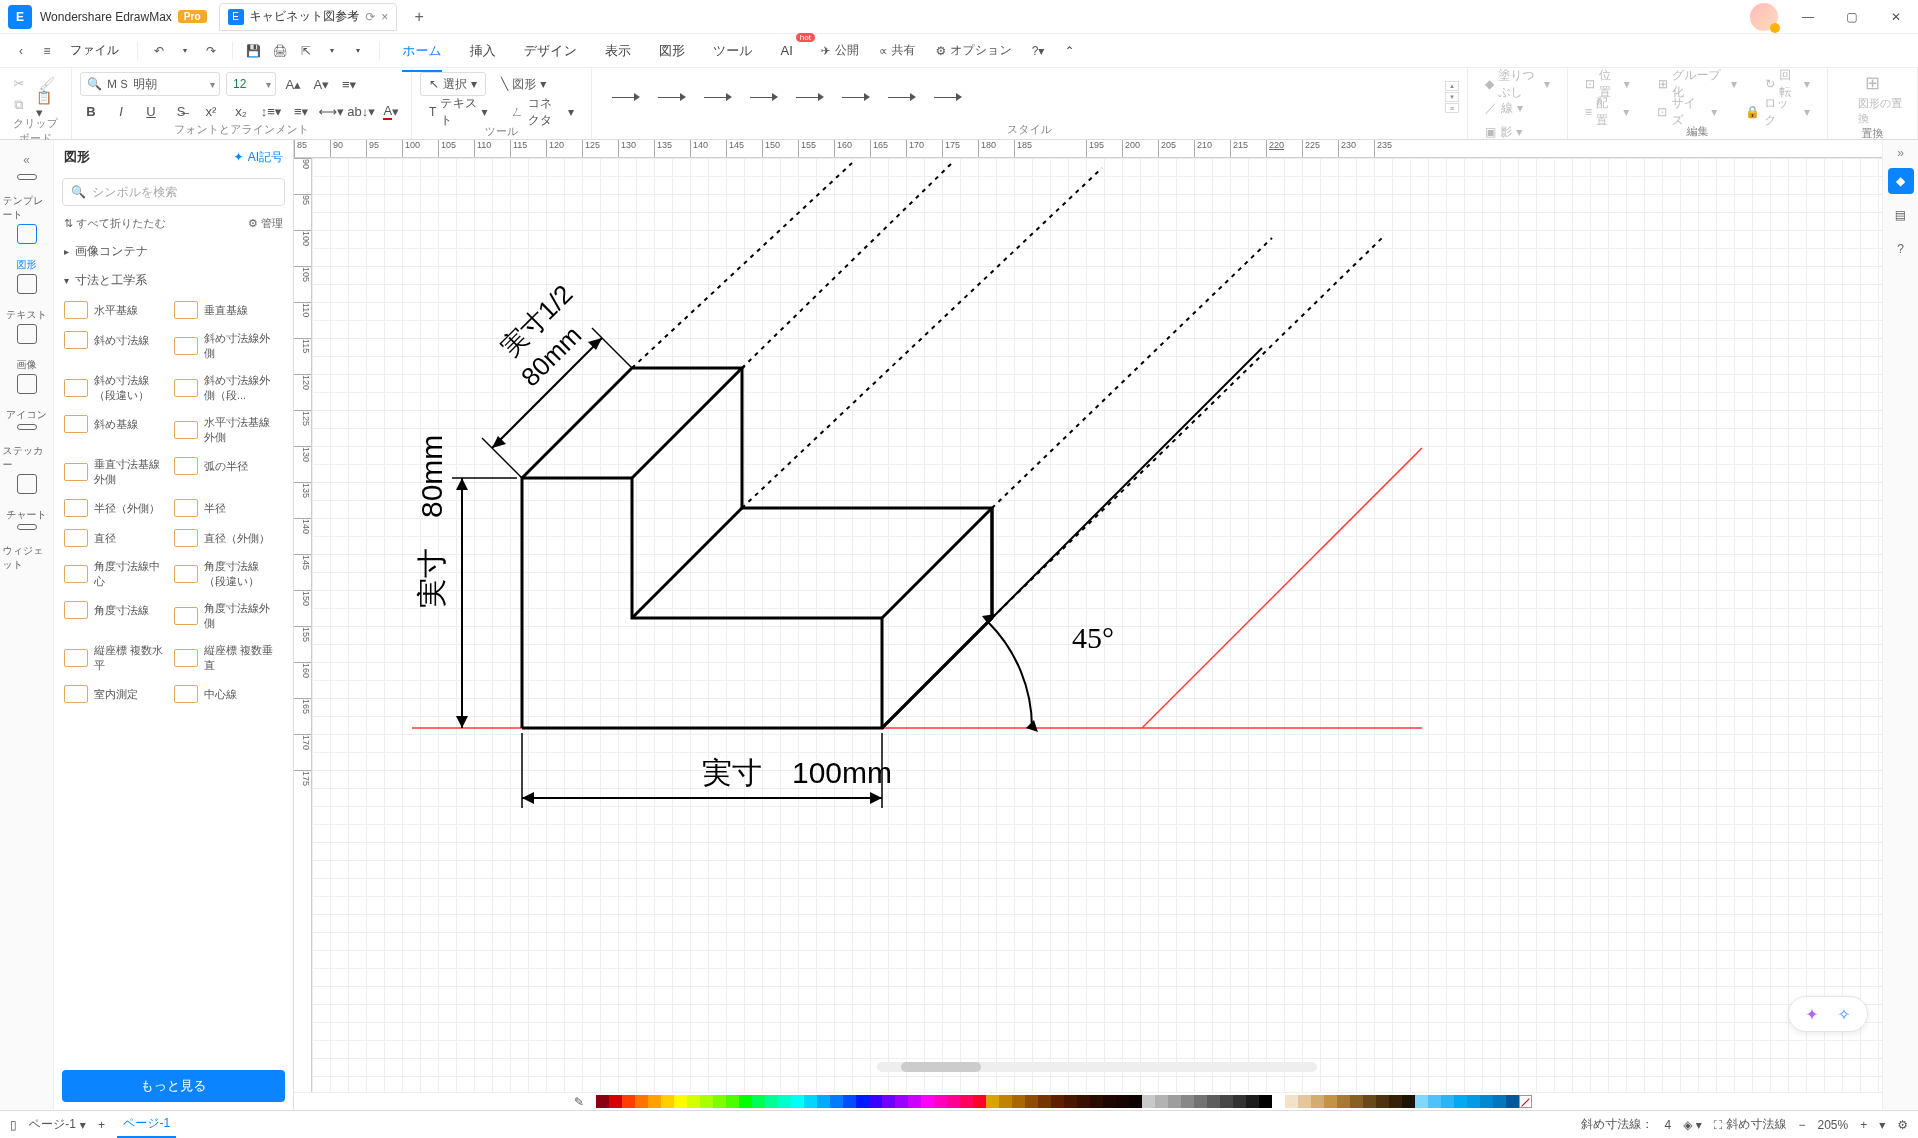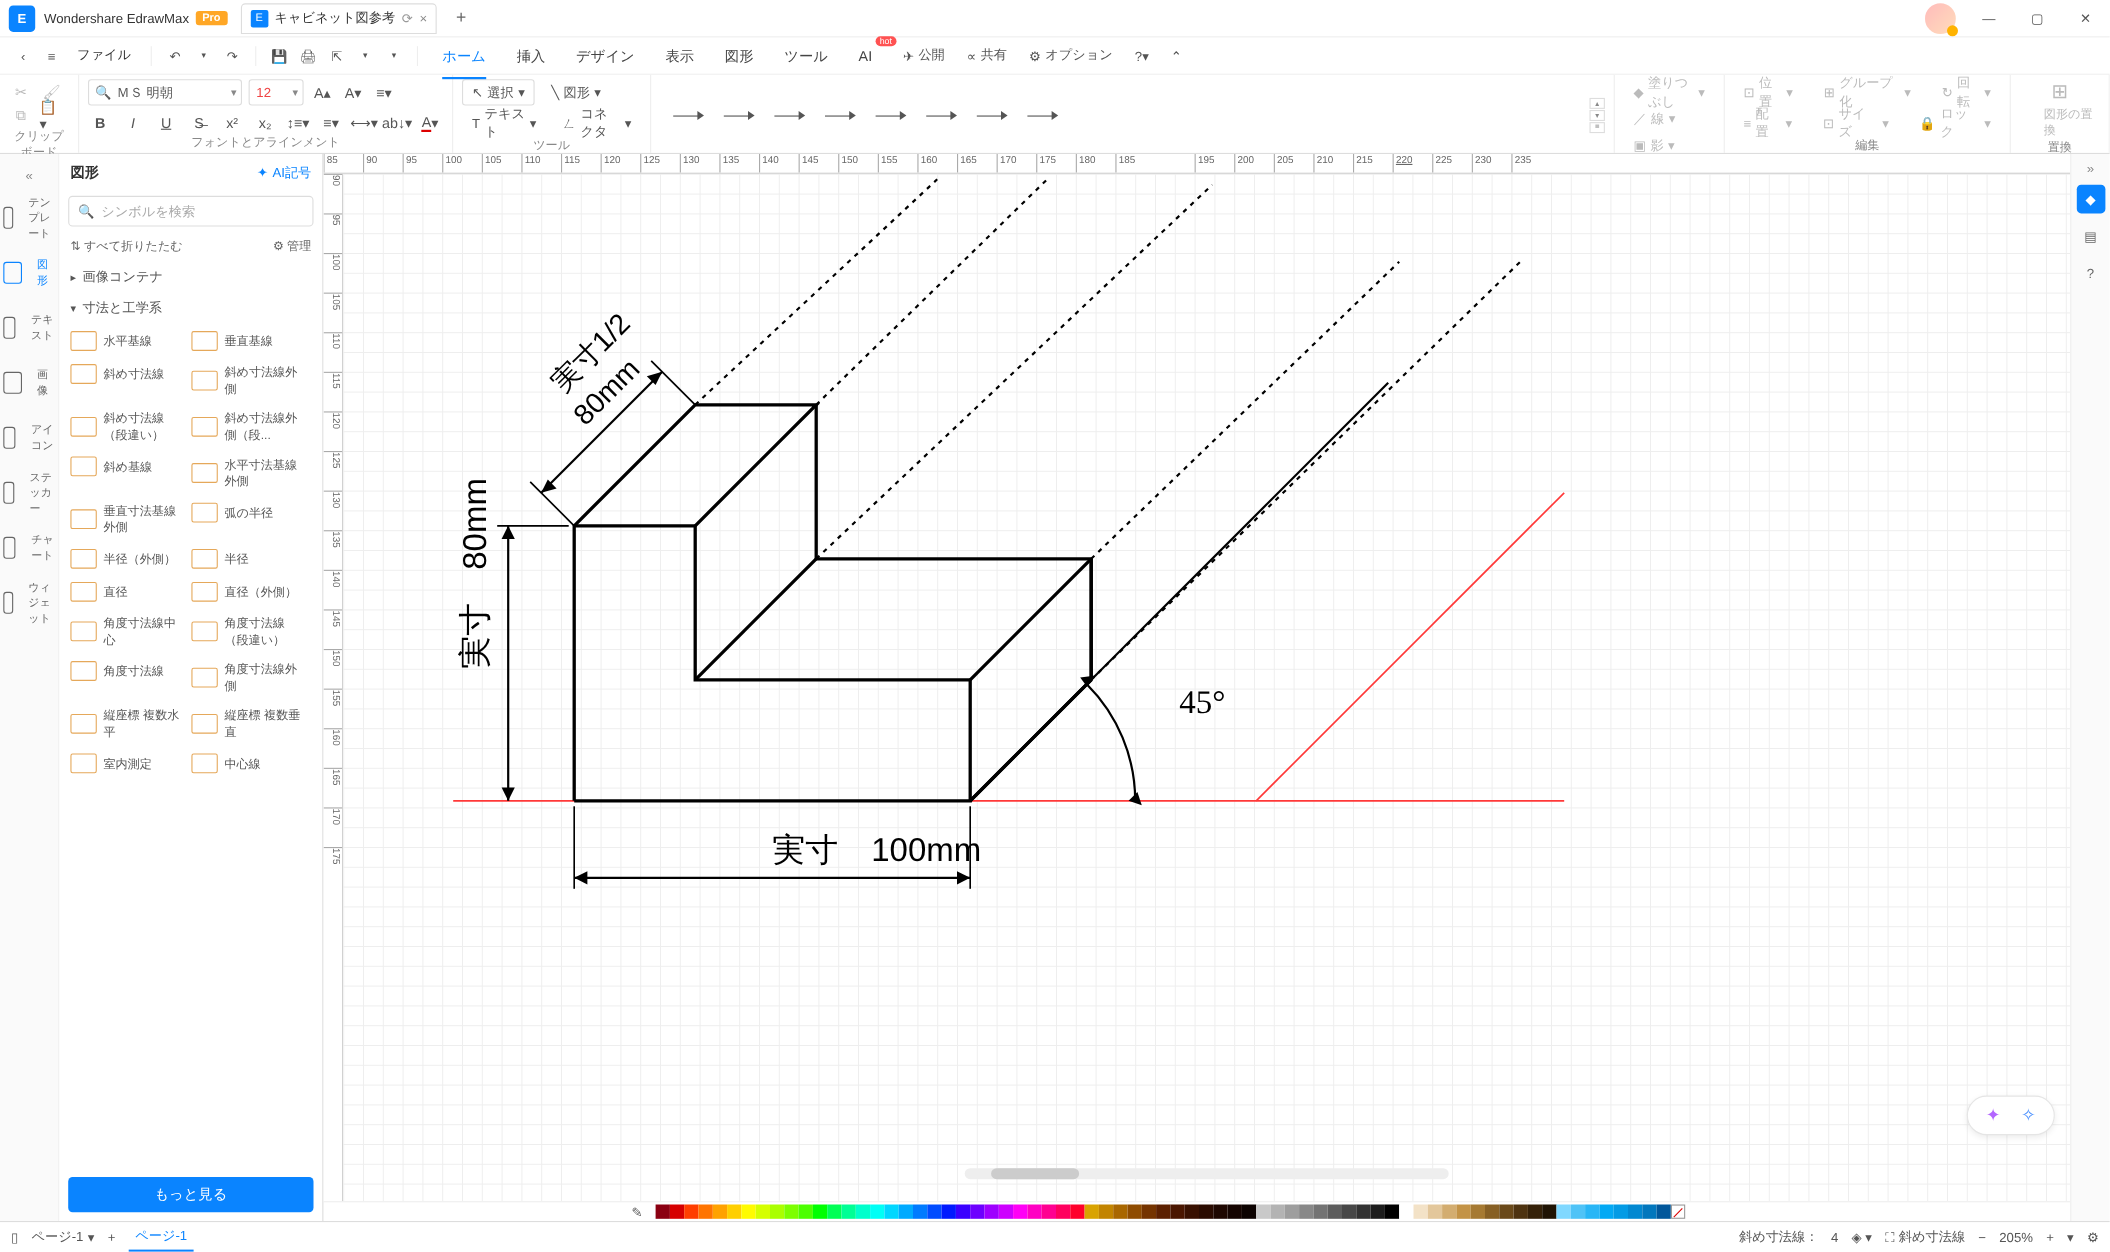--- a/index.html
+++ b/index.html
@@ -30,35 +30,35 @@
 
 
 .ribbon { height: 72px; display: flex; align-items: stretch; border-bottom: 1px solid #ddd; background: #fff; }
 .ribbon-group { display: flex; flex-direction: column; border-right: 1px solid #eee; padding: 4px 8px 2px; }
 .ribbon-group .group-label { text-align: center; font-size: 11px; color: #888; margin-top: auto; }
 .ribbon-row { display: flex; gap: 6px; align-items: center; }
 .ribbon-btn { width: 22px; height: 22px; display: flex; align-items: center; justify-content: center; color: #555; font-size: 13px; border-radius: 3px; }
 .ribbon-btn.dim { color: #bbb; }
 .font-select { width: 140px; height: 24px; border: 1px solid #ddd; border-radius: 3px; display: flex; align-items: center; padding: 0 6px; font-size: 12px; color: #555; position: relative; }
 .font-select::after { content: "▾"; position: absolute; right: 4px; color: #888; font-size: 10px; }
-.size-select { width: 50px; height: 24px; border: 1px solid #ddd; border-radius: 3px; display: flex; align-items: center; padding: 0 6px; font-size: 12px; color: #ef4444; position: relative; }
+.size-select { width: 50px; height: 24px; border: 1px solid #ddd; border-radius: 3px; display: flex; align-items: center; padding: 0 6px; font-size: 12px; color: #15803d; position: relative; }
 .size-select::after { content: "▾"; position: absolute; right: 4px; color: #888; font-size: 10px; }
 .ribbon-text-btn { display: flex; align-items: center; gap: 4px; height: 24px; padding: 0 8px; font-size: 12px; color: #555; border: 1px solid transparent; border-radius: 3px; }
 .arrows-gallery { display: flex; gap: 18px; align-items: center; padding: 0 12px; flex:1; }
 .arrow-item { width: 28px; height: 10px; position: relative; }
 .arrow-item::before { content:""; position:absolute; left:0; right:4px; top:50%; height:1px; background:#555; }
 .arrow-item::after { content:""; position:absolute; right:0; top:50%; transform:translateY(-50%); border-left:6px solid #555; border-top:4px solid transparent; border-bottom:4px solid transparent; }
 .gallery-nav { display:flex; flex-direction:column; gap:1px; }
 .gallery-nav div { width:14px; height:10px; border:1px solid #ddd; font-size:7px; display:flex; align-items:center; justify-content:center; color:#888; }
 
 
 .main { flex: 1; display: flex; overflow: hidden; }
 .left-rail { width: 54px; background: #fafafa; border-right: 1px solid #eee; display: flex; flex-direction: column; align-items: center; padding-top: 8px; gap: 2px; }
 .left-rail .collapse { height: 24px; display: flex; align-items: center; color: #888; font-size: 12px; }
-.left-rail .rail-item { width: 48px; height: 48px; display: flex; flex-direction: row; align-items: center; justify-content: center; gap: 14px; border-radius: 4px; font-size: 10px; color: #666; }
+.left-rail .rail-item { width: 48px; height: 48px; display: flex; flex-direction: column; align-items: center; justify-content: center; gap: 14px; border-radius: 4px; font-size: 10px; color: #666; }
 .left-rail .rail-item.active { color: #0a84ff; }
 .left-rail .rail-item .ri-icon { width: 20px; height: 20px; border: 1.5px solid currentColor; border-radius: 3px; }
 
 .shape-panel { width: 240px; border-right: 1px solid #ddd; display: flex; flex-direction: column; background: #fff; }
 .shape-panel .sp-header { height: 34px; display: flex; align-items: center; justify-content: space-between; padding: 0 10px; font-size: 13px; font-weight: bold; }
 .shape-panel .ai-link { color: #0a84ff; font-size: 12px; font-weight: normal; display: flex; gap: 4px; align-items: center; }
 .shape-panel .search-box { margin: 4px 8px; height: 28px; border: 1px solid #ddd; border-radius: 4px; display: flex; align-items: center; padding: 0 8px; color: #aaa; font-size: 12px; gap: 6px; }
 .shape-panel .sp-toolbar { display: flex; justify-content: space-between; padding: 6px 10px; font-size: 11px; color: #666; }
 .shape-panel .sp-cat { padding: 6px 10px; font-size: 12px; display: flex; align-items: center; gap: 6px; color: #555; }
 .shape-panel .sp-cat::before { content: "▸"; font-size: 10px; }
@@ -231,20 +231,21 @@
         <div class="arrow-item"></div>
         <div class="arrow-item"></div>
         <div class="arrow-item"></div>
       </div>
       <div class="gallery-nav">
         <div>▴</div>
         <div>▾</div>
         <div>≡</div>
       </div>
     </div>
+    <div class="group-label">スタイル</div>
   </div>
   <div class="ribbon-group" style="width:100px;">
     <div class="ribbon-row dim">
         <div class="ribbon-text-btn dim" style="color:#bbb;">◆ <span>塗りつぶし</span> ▾</div>
       </div>
     <div class="ribbon-row dim">
         <div class="ribbon-text-btn dim" style="color:#bbb;">／ <span>線</span> ▾</div>
       </div>
     <div class="ribbon-row dim">
         <div class="ribbon-text-btn dim" style="color:#bbb;">▣ <span>影</span> ▾</div>

